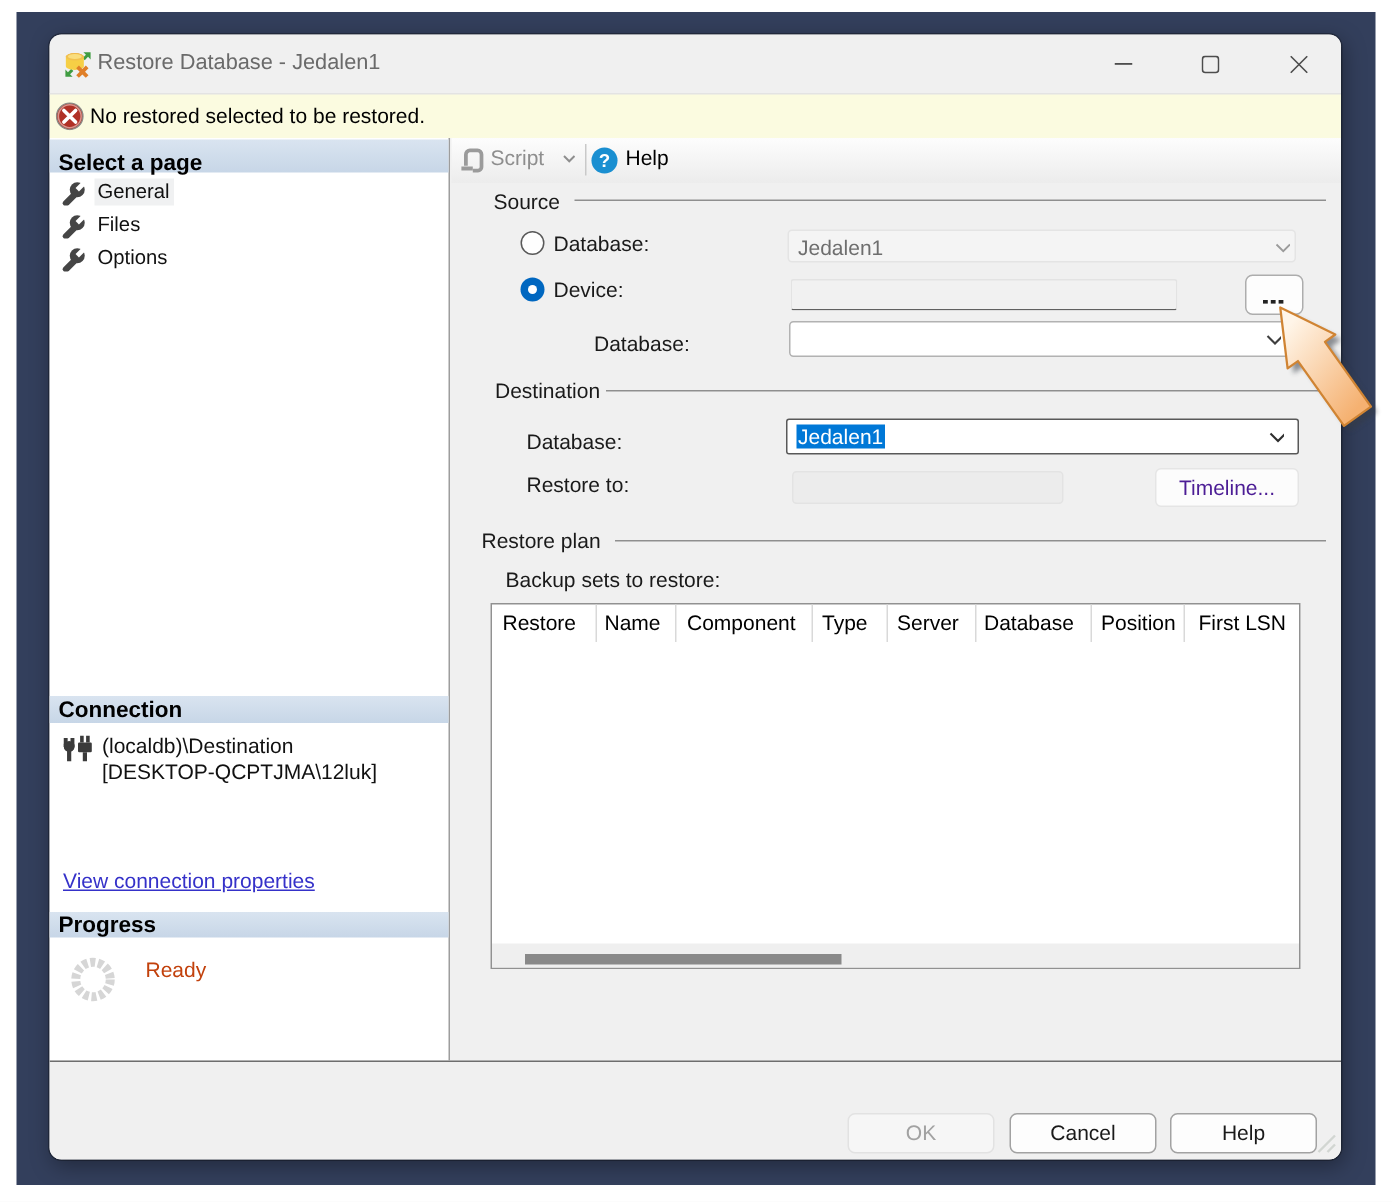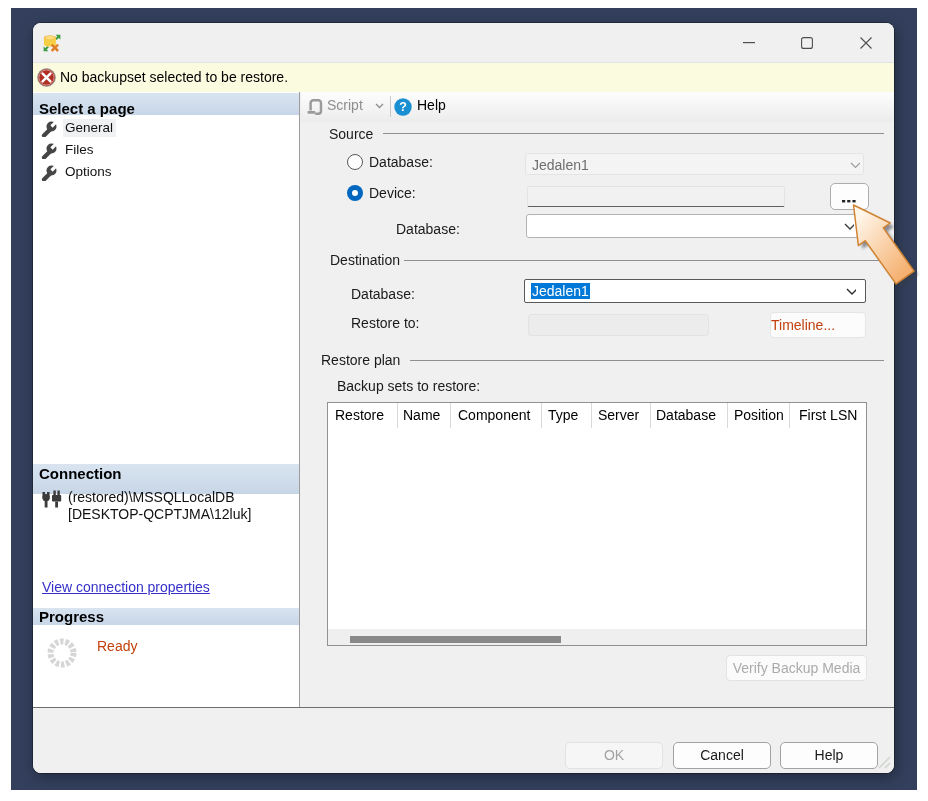--- a/index.html
+++ b/index.html
@@ -49,37 +49,38 @@
       <div id="titlebar" class="abs"></div>
       <svg id="titleicon" class="abs" style="left:10px; top:11px;" width="18" height="18" viewBox="0 0 18 18">
         <path d="M12.6,0.8 h4.8 v4.8 l-1.7,-1.7 -2.2,2.2 -1.4,-1.4 2.2,-2.2 z" fill="#3f9c41"></path>
         <path d="M5.4,17.2 h-4.8 v-4.8 l1.7,1.7 2.2,-2.2 1.4,1.4 -2.2,2.2 z" fill="#3f9c41"></path>
         <ellipse cx="6.9" cy="3.8" rx="6" ry="2.4" fill="#e8a33c"></ellipse>
         <path d="M0.9,3.8 h12 v6.4 c0,1.3-2.7,2.4-6,2.4 s-6,-1.1-6,-2.4 z" fill="#f6cf45"></path>
         <ellipse cx="6.9" cy="3.9" rx="6" ry="2.4" fill="#f2c14e"></ellipse>
         <ellipse cx="6.9" cy="3.7" rx="4.6" ry="1.7" fill="#f9dd7e"></ellipse>
         <path d="M9.6,9.7 l2.3,2.3 2.3,-2.3 1.8,1.8 -2.3,2.3 2.3,2.3 -1.8,1.8 -2.3,-2.3 -2.3,2.3 -1.8,-1.8 2.3,-2.3 -2.3,-2.3 z" fill="#e07f28"></path>
       </svg>
+      <div id="titletext" class="abs">Restore Database - Jedalen1</div>
       <svg class="abs" style="left:710px; top:19px;" width="12" height="2">
           <rect width="12" height="1.2" fill="#4d4d4d"></rect>
         </svg>
       <svg class="abs" style="left:768px; top:14px;" width="12" height="12">
           <rect x="0.6" y="0.6" width="10.8" height="10.8" rx="2" fill="none" stroke="#4d4d4d" stroke-width="1.1"></rect>
         </svg>
       <svg class="abs" style="left:827px; top:14px;" width="12" height="12">
           <path d="M0.5,0.5 L11.5,11.5 M11.5,0.5 L0.5,11.5" stroke="#4d4d4d" stroke-width="1.1"></path>
         </svg>
 
       <div id="warnbar" class="abs"></div>
       <svg id="warnicon" class="abs" style="left:4px; top:45px;" width="19" height="19" viewBox="0 0 19 19">
         <circle cx="9.5" cy="9.5" r="8.8" fill="#b03026" stroke="#8a8a86" stroke-width="0.9"></circle>
         <circle cx="9.5" cy="9.5" r="7.6" fill="none" stroke="#d8958e" stroke-width="1"></circle>
         <path d="M5.6,5.6 L13.4,13.4 M13.4,5.6 L5.6,13.4" stroke="#fff" stroke-width="2.4" stroke-linecap="round"></path>
       </svg>
-      <div id="warntext" class="abs" style="top:46px;">No backupset selected to be restore.</div>
+      <div id="warntext" class="abs" style="top:46px;">No restored selected to be restored.</div>
 
       <div id="leftpanel" class="abs"></div>
       <div class="abs bluehdr" style="top:70px; height:22px; padding:7px 0 0 6px;">Select a page</div>
       <div class="abs" style="left:30px; top:96px; width:53px; height:18px; background:#f0f1f2;"></div>
       <svg class="abs wrench" style="left:8px; top:97px;" width="17" height="17" viewBox="0 0 17 17">
           <g>
             <circle cx="10.5" cy="6.5" r="5" fill="#454545"></circle>
             <rect x="8.9" y="-1.5" width="3.2" height="8" fill="#fff" transform="rotate(45 10.5 6.5)"></rect>
             <path d="M3,15.5 L8.5,10" stroke="#454545" stroke-width="4.2" stroke-linecap="round"></path>
           </g>
@@ -94,35 +95,35 @@
       <svg class="abs wrench" style="left:8px; top:141px;" width="17" height="17" viewBox="0 0 17 17">
           <g>
             <circle cx="10.5" cy="6.5" r="5" fill="#454545"></circle>
             <rect x="8.9" y="-1.5" width="3.2" height="8" fill="#fff" transform="rotate(45 10.5 6.5)"></rect>
             <path d="M3,15.5 L8.5,10" stroke="#454545" stroke-width="4.2" stroke-linecap="round"></path>
           </g>
         </svg>
       <div class="abs treerow" style="top:97px;">General</div>
       <div class="abs treerow" style="top:119px;">Files</div>
       <div class="abs treerow" style="top:141px;">Options</div>
-      <div class="abs bluehdr" style="top:441px; height:30px; padding:1px 0 0 6px;">Connection</div>
+      <div class="abs bluehdr" style="top:441px; height:18px; padding:1px 0 0 6px;">Connection</div>
       <svg class="abs" style="left:8px; top:466px;" width="21" height="19" viewBox="0 0 21 19">
         <g fill="#3b3b3b">
           <rect x="1.5" y="3" width="2.6" height="5"></rect>
             <rect x="6" y="3" width="2.6" height="5"></rect>
           <path d="M1.5,6.5 a3.6,3.6 0 0 0 7.2,0 l0,2 a3.6,3.6 0 0 1 -7.2,0 z"></path>
           <circle cx="5.1" cy="8.6" r="3.6"></circle>
           <rect x="3.7" y="9" width="2.8" height="9.5"></rect>
           <rect x="12.4" y="1.5" width="2.4" height="4.5"></rect>
             <rect x="16.4" y="1.5" width="2.4" height="4.5"></rect>
           <rect x="11" y="6" width="9.2" height="6.5" rx="0.8"></rect>
           <rect x="14.2" y="12.5" width="2.8" height="6"></rect>
         </g>
       </svg>
-      <div class="abs contxt" style="top:466px;">(restored)\MSSQLLocalDB</div>
+      <div class="abs contxt" style="top:466px;">(localdb)\Destination</div>
       <div class="abs contxt" style="top:483px;">[DESKTOP-QCPTJMA\12luk]</div>
       <div class="abs" id="connlink">View connection properties</div>
       <div class="abs bluehdr" style="top:585px; height:17px; padding:0px 0 0 6px;">Progress</div>
       <svg class="abs" style="left:14px; top:615px;" width="30" height="30">
           <circle cx="15" cy="15" r="11.5" fill="none" stroke="#d6d6d6" stroke-width="6" stroke-dasharray="3.4 1.8"></circle>
         </svg>
       <div class="abs" id="readytxt">Ready</div>
 
       <div id="rightpanel" class="abs"></div>
       <div id="toolbar" class="abs" style="left:268px; top:69px;"></div>
@@ -172,21 +173,21 @@
       <div class="abs gline" style="left:371px; top:237px; width:480px;"></div>
       <div class="abs fieldlabel" style="left:318px; top:263px;">Database:</div>
       <div class="abs" style="left:491px; top:256px; width:342px; height:24px; background:#fff; border:1px solid #595959; border-radius:2px;">
         <span style="position:absolute; left:6px; top:3px; font-size:14px; color:#fff; background:#0078d7; padding:0 1px;">Jedalen1</span>
         <svg class="chev" style="right:9px; top:8px;" width="12" height="8">
             <polyline points="1,1 6,6 11,1" fill="none" stroke="#2e2e2e" stroke-width="1.4"></polyline>
           </svg>
       </div>
       <div class="abs fieldlabel" style="left:318px; top:292px;">Restore to:</div>
       <div class="abs" style="left:495px; top:291px; width:181px; height:22px; background:#ececec; border:1px solid #e3e3e3; border-radius:3px;"></div>
-      <div class="abs" style="left:737px; top:289px; width:96px; height:26px; background:#fcfcfc; border:1px solid #e5e5e5; border-radius:4px; text-align:left; font-size:14px; color:#c2410c; line-height:24px;">Timeline...</div>
+      <div class="abs" style="left:737px; top:289px; width:96px; height:26px; background:#fcfcfc; border:1px solid #e5e5e5; border-radius:4px; text-align:center; font-size:14px; color:#4c1d95; line-height:24px;">Timeline...</div>
 
       <div class="abs glabel" style="left:288px; top:329px;">Restore plan</div>
       <div class="abs gline" style="left:377px; top:337px; width:474px;"></div>
       <div class="abs fieldlabel" style="left:304px; top:355px;">Backup sets to restore:</div>
       <div class="abs" id="grid" style="left:294px; top:379px; width:540px; height:244px; background:#fff; border:1px solid #919191;">
         <div class="abs hdrtxt" style="left:7px;">Restore</div>
         <div class="abs hdrtxt" style="left:75px;">Name</div>
         <div class="abs hdrtxt" style="left:130px;">Component</div>
         <div class="abs hdrtxt" style="left:220px;">Type</div>
         <div class="abs hdrtxt" style="left:270px;">Server</div>
@@ -196,21 +197,20 @@
         <div class="hdrsep" style="left:69px;"></div>
         <div class="hdrsep" style="left:122px;"></div>
         <div class="hdrsep" style="left:213px;"></div>
         <div class="hdrsep" style="left:263px;"></div>
         <div class="hdrsep" style="left:322px;"></div>
         <div class="hdrsep" style="left:399px;"></div>
         <div class="hdrsep" style="left:461px;"></div>
         <div class="abs" style="left:0; top:226px; width:538px; height:16px; background:#efefef;"></div>
         <div class="abs" style="left:22px; top:233px; width:211px; height:7px; background:#898989;"></div>
       </div>
-      <div class="abs" style="left:693px; top:632px; width:141px; height:26px; background:#fbfbfb; border:1px solid #e3e3e3; border-radius:4px; text-align:center; font-size:14px; color:#ababab; line-height:24px;">Verify Backup Media</div>
 
       <div id="bottombar" class="abs"></div>
       <div class="abs btn btn-dis" style="left:532px; top:703px; width:98px; line-height:25px;">OK</div>
       <div class="abs btn btn-live" style="left:640px; top:703px; width:98px; line-height:25px;">Cancel</div>
       <div class="abs btn btn-live" style="left:747px; top:703px; width:98px; line-height:25px;">Help</div>
       <svg class="abs" style="left:843px; top:731px;" width="15" height="15">
           <path d="M14,3 L3,14 M14,9 L9,14" stroke="#d2d6d2" stroke-width="1.6"></path>
         </svg>
     </div>
     <svg class="abs" style="left:803px; top:174px;" width="108" height="112" viewBox="0 0 108 112">

